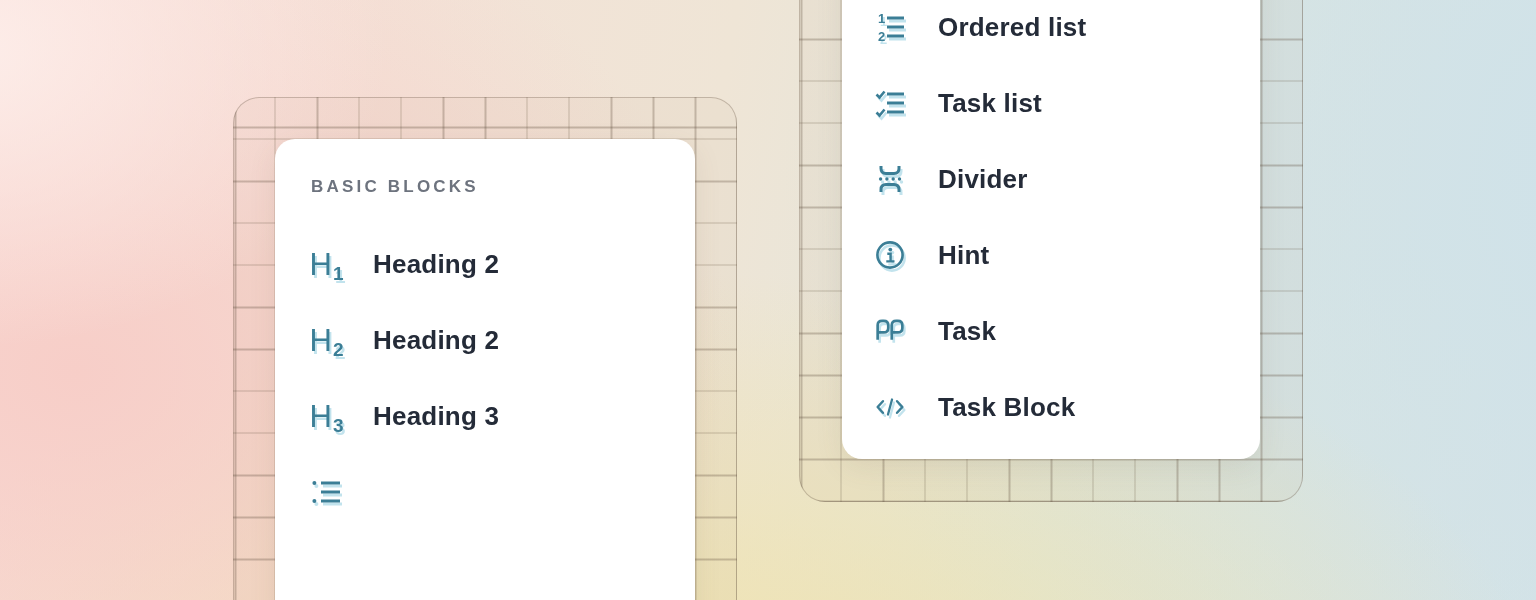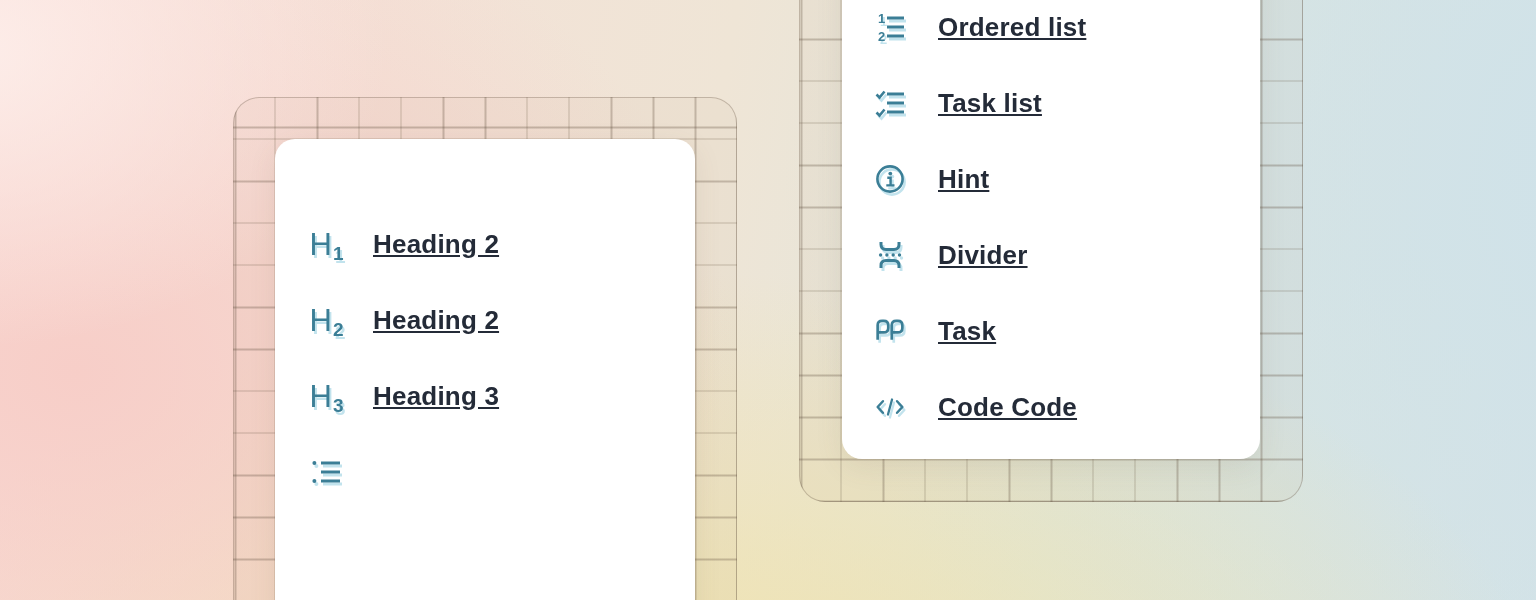--- a/index.html
+++ b/index.html
@@ -42,35 +42,36 @@
     margin-right:32px;
     filter:drop-shadow(2px 3px 0 rgba(183,222,234,0.85));
   }
   .card-right .blk-icon{margin-right:33px;}
   .h-icon{
     font-size:31px;font-weight:400;color:#3b7e96;line-height:1;
     display:inline-flex;align-items:baseline;letter-spacing:0;
   }
   .h-icon .sub{font-size:19px;font-weight:600;position:relative;top:5px;left:1px;}
   .item-label{
-    font-size:26px;font-weight:600;color:#242b38;letter-spacing:0.2px;line-height:1;text-decoration:underline;
+    font-size:26px;font-weight:600;color:#242b38;letter-spacing:0.2px;line-height:1;
   }
   svg.ic{display:block;}
   svg.ic .st{stroke:#3b7e96;fill:none;stroke-width:3;}
   svg.ic .st2{stroke:#3b7e96;fill:none;stroke-width:2.6;}
   svg.ic .fl{fill:#3b7e96;stroke:none;}
   svg.ic text{fill:#3b7e96;font-family:"Liberation Sans",sans-serif;font-weight:700;font-size:13px;}
 </style>
 </head>
 <body>
 
 <div class="grid grid-left"></div>
 <div class="grid grid-right"></div>
 
 <div class="card card-left">
+  <div class="section-label">BASIC BLOCKS</div>
   <div class="menu-list">
 
 
     <div class="menu-item">
       <span class="blk-icon">
         <span class="h-icon">
             <span>H</span>
             <span class="sub">1</span>
           </span>
       </span>
@@ -131,57 +132,57 @@
           <polyline class="st2" points="1.5,24.5 4.5,27.5 9.5,21.5"></polyline>
           <path class="st" d="M12 6 H29 M12 15 H29 M12 24 H29"></path>
         </svg>
       </span>
       <span class="item-label">Task list</span>
     </div>
 
     <div class="menu-item">
       <span class="blk-icon">
         <svg class="ic" width="30" height="30" viewBox="0 0 30 30">
-          <circle class="st2" cx="15" cy="15" r="12.6"></circle>
-          <circle class="fl" cx="15.3" cy="9.6" r="1.9"></circle>
-          <path d="M12.3 13.8 H15.6 V21.4 M11.3 21.4 H19.5" stroke="#3b7e96" stroke-width="2.4" fill="none"></path>
-        </svg>
-      </span>
-      <span class="item-label">Hint</span>
-    </div>
-
-    <div class="menu-item">
-      <span class="blk-icon">
-        <svg class="ic" width="30" height="30" viewBox="0 0 30 30">
           <path class="st" d="M6 2 V4.5 Q6 9.5 11 9.5 H19 Q24 9.5 24 4.5 V2"></path>
           <circle class="fl" cx="5.6" cy="15" r="1.7"></circle>
           <circle class="fl" cx="11.9" cy="15" r="1.7"></circle>
           <circle class="fl" cx="18.2" cy="15" r="1.7"></circle>
           <circle class="fl" cx="24.5" cy="15" r="1.7"></circle>
           <path class="st" d="M6 28 V25.5 Q6 20.5 11 20.5 H19 Q24 20.5 24 25.5 V28"></path>
         </svg>
       </span>
       <span class="item-label">Divider</span>
+    </div>
+
+    <div class="menu-item">
+      <span class="blk-icon">
+        <svg class="ic" width="30" height="30" viewBox="0 0 30 30">
+          <circle class="st2" cx="15" cy="15" r="12.6"></circle>
+          <circle class="fl" cx="15.3" cy="9.6" r="1.9"></circle>
+          <path d="M12.3 13.8 H15.6 V21.4 M11.3 21.4 H19.5" stroke="#3b7e96" stroke-width="2.4" fill="none"></path>
+        </svg>
+      </span>
+      <span class="item-label">Hint</span>
     </div>
 
     <div class="menu-item">
       <span class="blk-icon">
         <svg class="ic" width="32" height="28" viewBox="0 0 34 30">
           <path class="st" d="M3 25 V8.5 Q3 3.5 8 3.5 H10 Q15 3.5 15 8.5 V11.5 Q15 16.5 10 16.5 H3"></path>
           <path class="st" d="M19 25 V8.5 Q19 3.5 24 3.5 H26 Q31 3.5 31 8.5 V11.5 Q31 16.5 26 16.5 H19"></path>
         </svg>
       </span>
       <span class="item-label">Task</span>
     </div>
 
     <div class="menu-item">
       <span class="blk-icon">
         <svg class="ic" width="32" height="28" viewBox="0 0 34 30">
           <polyline points="9,8.5 3,15 9,21.5" stroke="#3b7e96" stroke-width="2.8" fill="none" stroke-linecap="round" stroke-linejoin="round"></polyline>
           <polyline points="25,8.5 31,15 25,21.5" stroke="#3b7e96" stroke-width="2.8" fill="none" stroke-linecap="round" stroke-linejoin="round"></polyline>
           <line x1="19.3" y1="6.5" x2="14.7" y2="23.5" stroke="#3b7e96" stroke-width="2.6" stroke-linecap="round"></line>
         </svg>
       </span>
-      <span class="item-label">Code Code</span>
+      <span class="item-label">Task Block</span>
     </div>
 
   </div>
 </div>
 
 </body></html>

